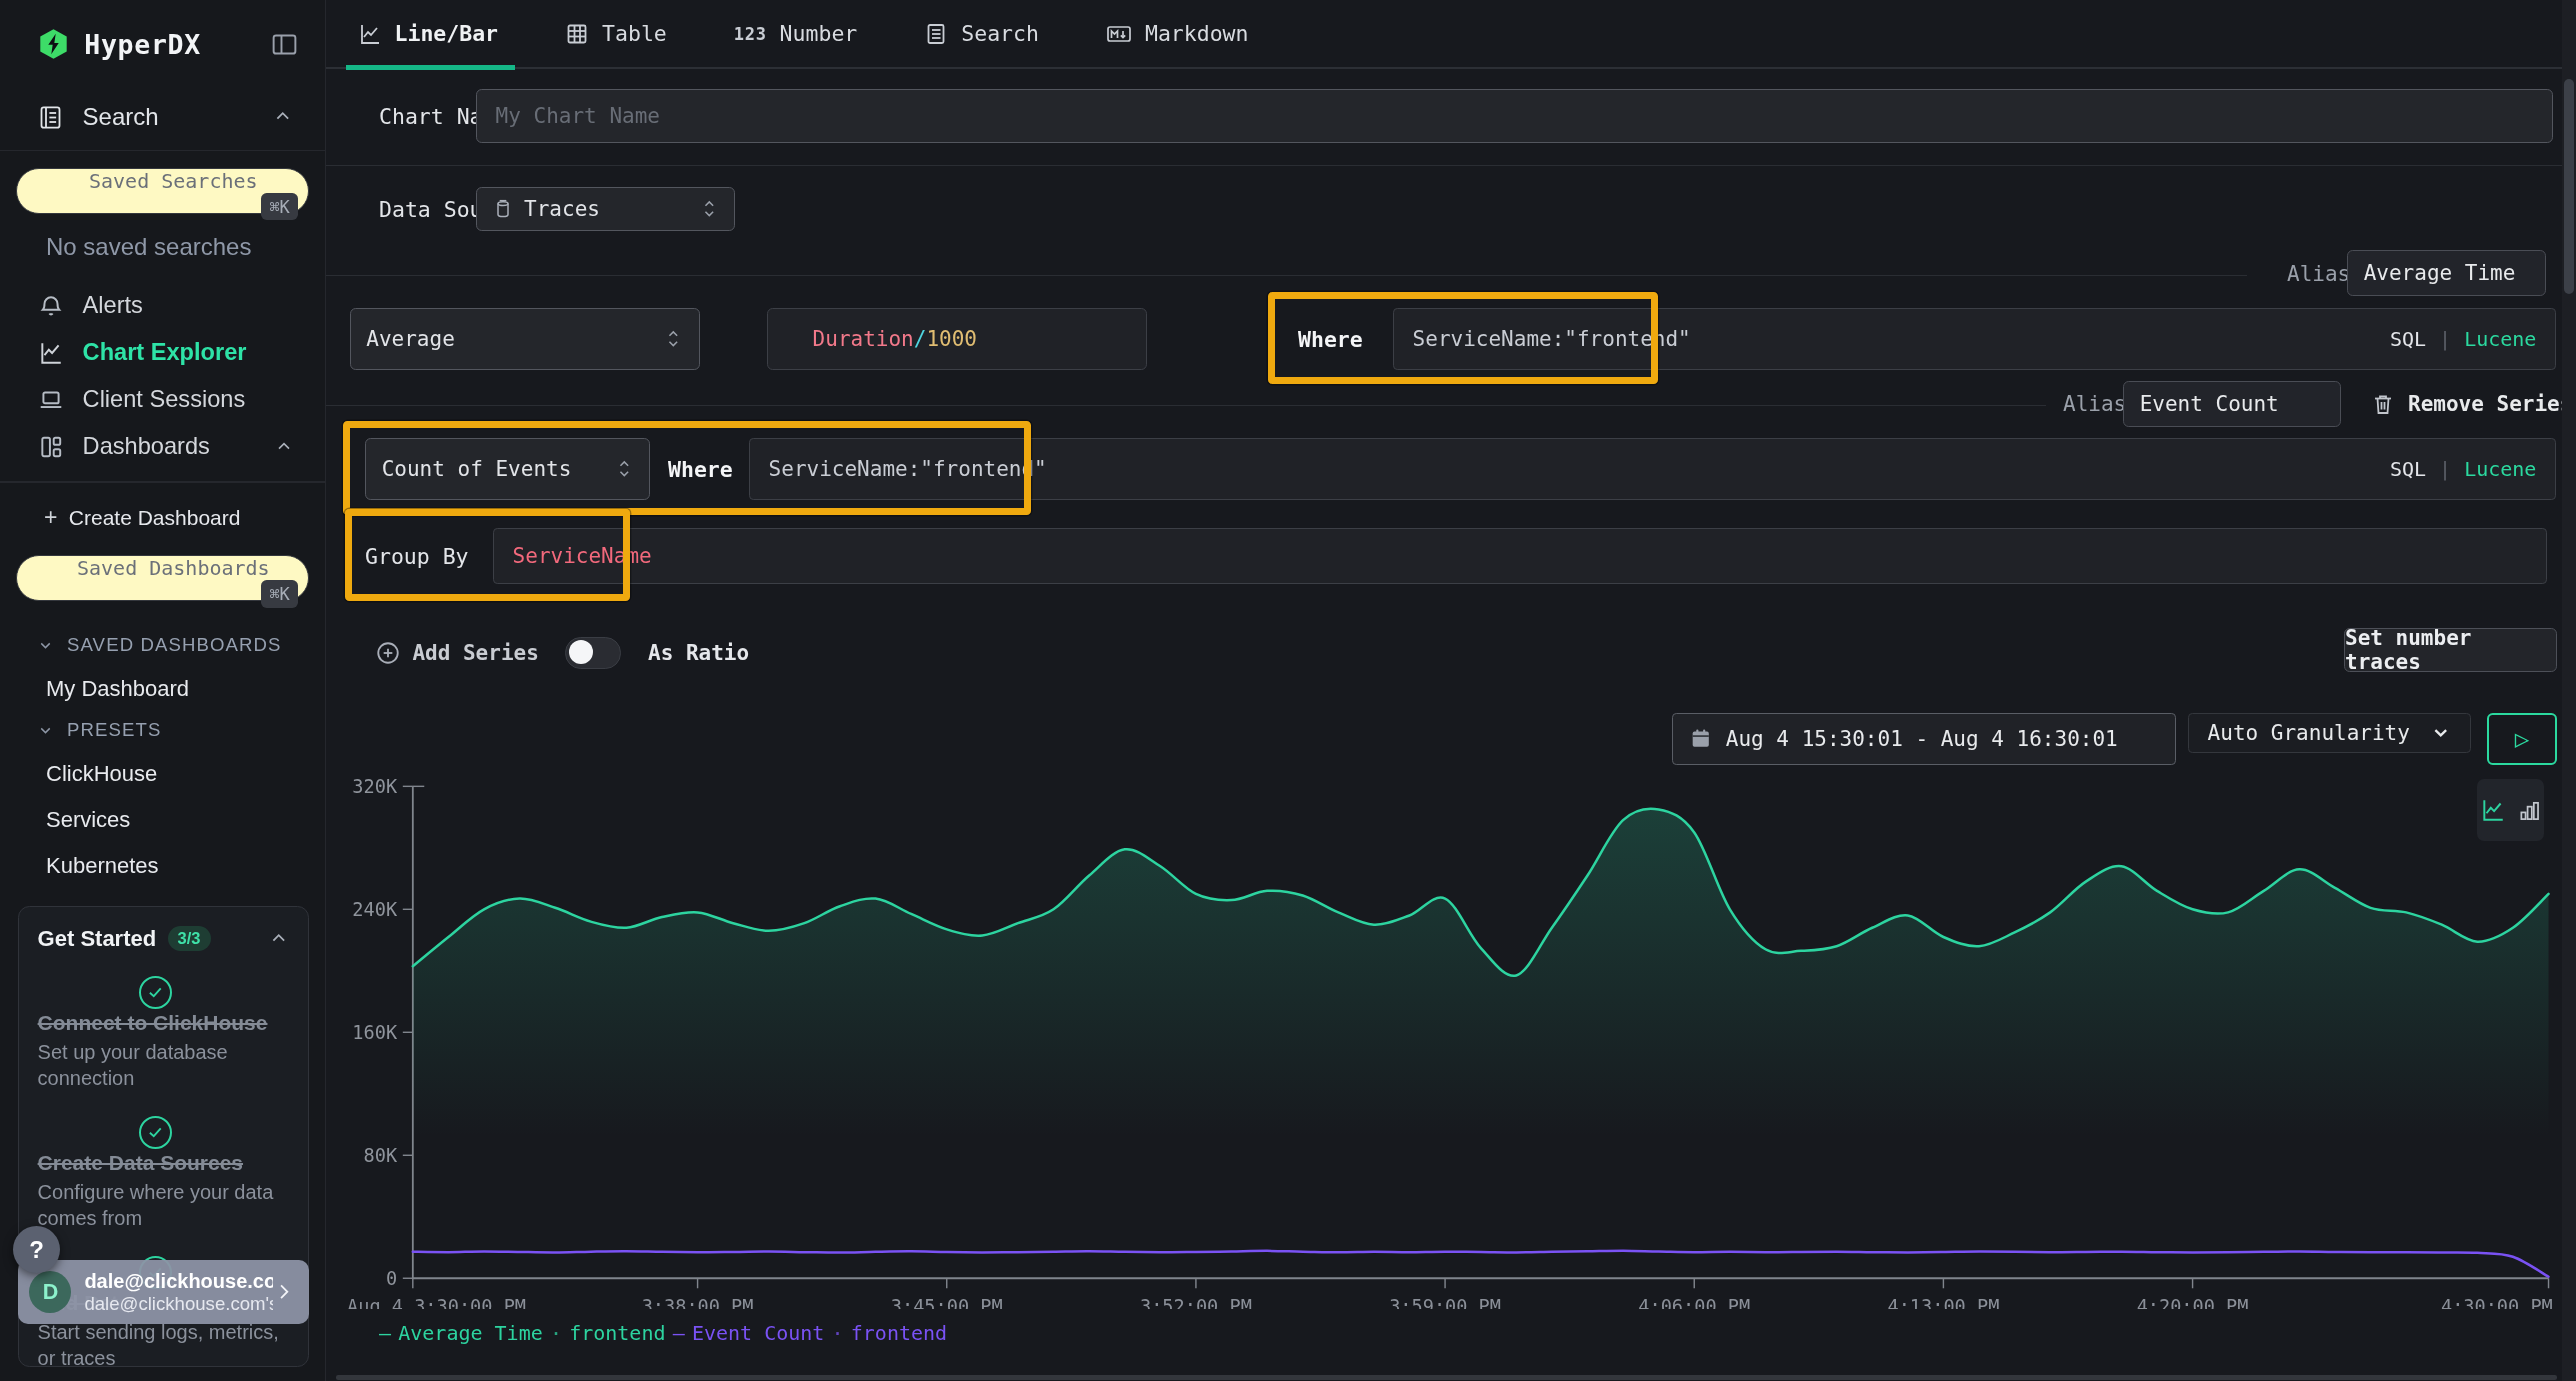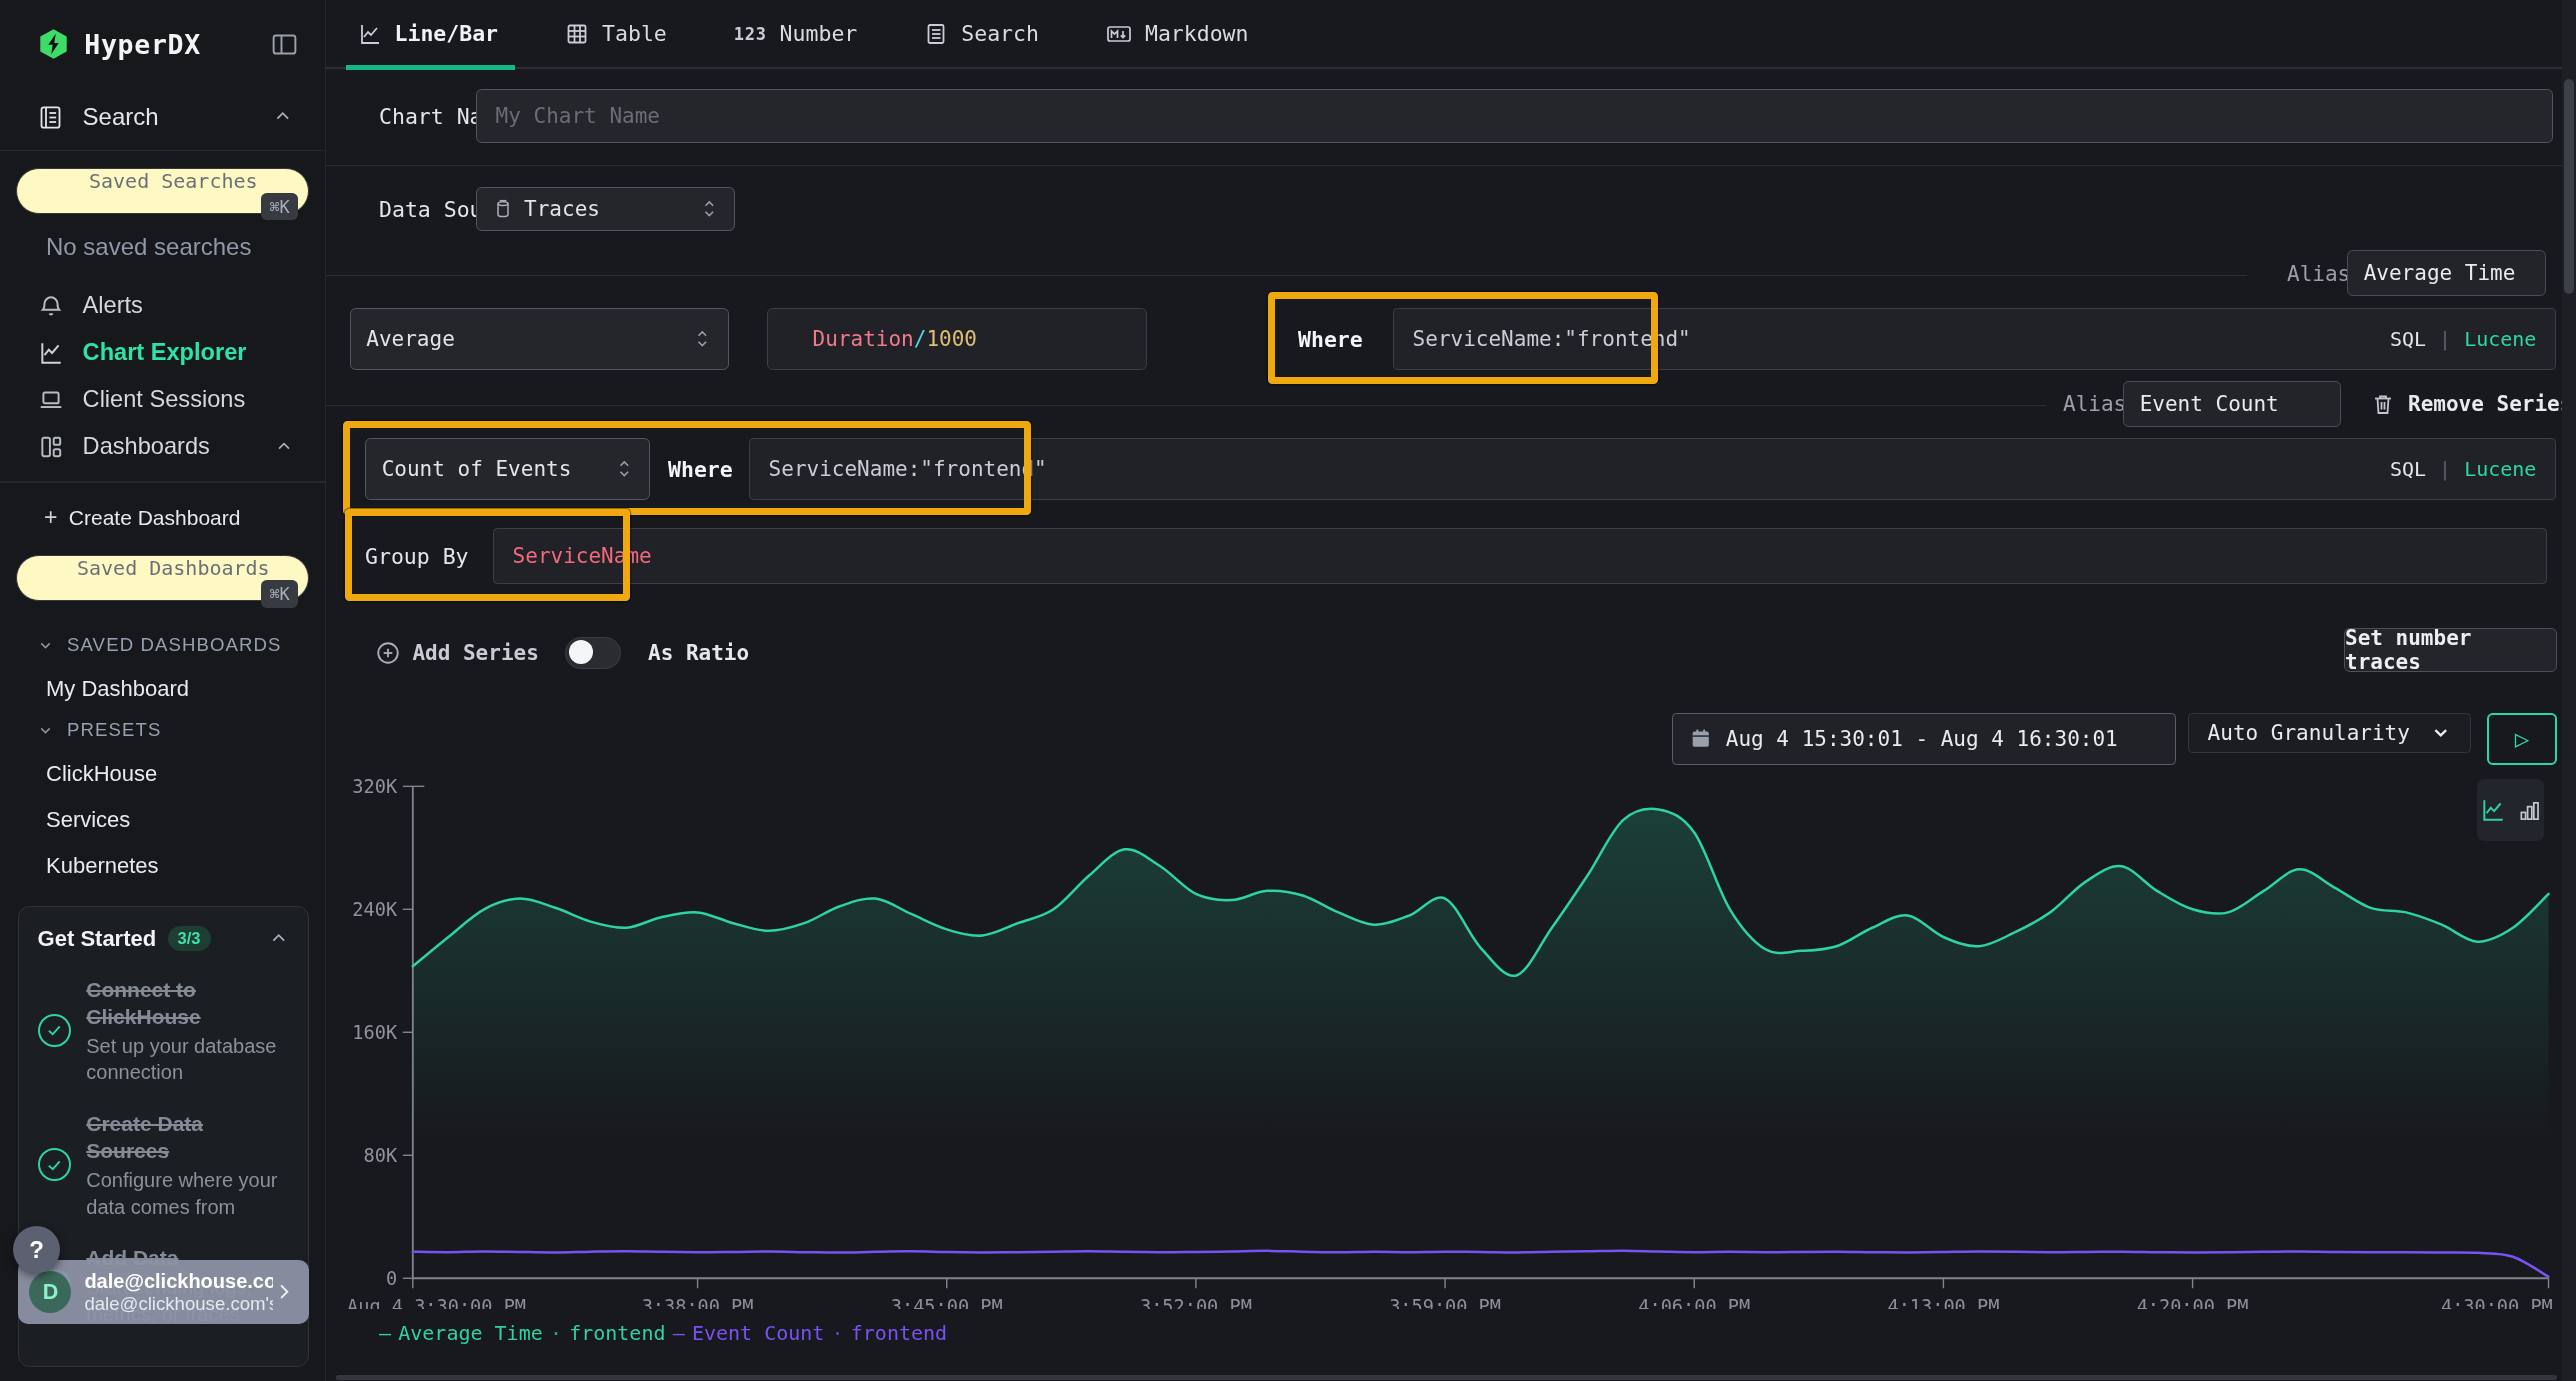--- a/index.html
+++ b/index.html
@@ -34,21 +34,21 @@
   .sub-item { margin:20px 0 0 46px; font-size:22px; color:#e8eaee; cursor:pointer; }
   .team { display:flex; align-items:center; margin:44px 0 0 31.5px; font-size:24px; color:#e2e5e9; }
   .team .ic { color:#b6bcc5; display:flex; }
   .team .tlbl { margin-left:17px; }
 
   .gs-card { position:absolute; left:18px; top:906px; width:291px; height:461px; border:1.4px solid #30333a; border-radius:11.4px; background:#1b1e23; padding:18.6px 18.6px 14.3px 18.6px; }
   .gs-head { display:flex; align-items:center; }
   .gs-title { font-size:22px; font-weight:700; color:#f1f3f5; }
   .gs-badge { margin-left:11.4px; background:#1e3d33; color:#3fe0a8; font-size:16.5px; font-weight:700; padding:2.9px 10px; border-radius:715px; }
   .gs-head .chev { margin-left:auto; color:#aab0ba; display:flex; }
-  .gs-task { display:flex; margin-top:24px; }
+  .gs-task { display:flex; margin-top:24px;flex-direction:column; }
   .gs-check { width:33px; height:33px; border:2.1px solid #2dd4a0; border-radius:50%; color:#2dd4a0; display:flex; align-items:center; justify-content:center; flex:none; align-self:center; margin-right:15.7px; }
   .gs-tt { font-size:21px; font-weight:700; color:#848b96; text-decoration:line-through; line-height:1.3; }
   .gs-td { font-size:20px; color:#8b919c; line-height:1.32; margin-top:2.9px; }
   .gs-frag { position:absolute; left:44px; top:1325px; font-size:21.5px; font-weight:700; color:#1e6e52; }
 
   .help-fab { position:absolute; left:13px; top:1226px; width:47px; height:47px; border-radius:50%; background:#5b6170; color:#fff; font-size:24px; font-weight:700; display:flex; align-items:center; justify-content:center; box-shadow:0 2.9px 10px rgba(0,0,0,.5); z-index:4; }
   .user-chip { position:absolute; left:18px; top:1260px; width:291px; height:64px; background:rgba(141,148,166,.94); border-radius:10px; display:flex; align-items:center; padding:0 14.3px 0 11.4px; z-index:3; }
   .avatar { width:42px; height:42px; border-radius:50%; background:#3c685c; color:#8df2cc; font-size:21.5px; font-weight:700; display:flex; align-items:center; justify-content:center; flex:none; }
   .uc-col { margin-left:13px; overflow:hidden; }
   .uc-name { font-size:20px; font-weight:700; color:#ffffff; white-space:nowrap; }
@@ -381,21 +381,21 @@
         </span>
     </div>
 
     <div class="hdiv" style="left:0; top:275px; width:1921px;"></div>
 
     <div class="alias-lbl" style="left:1961px; top:252px; height:44px;">Alias</div>
     <div class="tinput" style="left:2021px; top:250px; width:199px; height:46px; padding:0 15.7px; border-color:#4a4d55; background:#22242a;">
       <span>Average Time</span>
     </div>
 
-    <div class="selectbox" style="left:23.6px; top:308px; width:379px; height:62px;">
+    <div class="selectbox" style="left:23.6px; top:308px; width:350px; height:62px;">
       <span>Average</span>
       <span class="updown">
           <svg width="18.6" height="21.5" viewBox="0 0 24 28" fill="none" stroke="currentColor" stroke-width="2">
             <polyline points="7,10 12,5 17,10"></polyline>
             <polyline points="7,18 12,23 17,18"></polyline>
           </svg>
         </span>
     </div>
     <div class="tinput" style="left:441px; top:308px; width:380px; height:62px; background:#202227; border-color:#3c3f46;">
       <span class="tok-duration">Duration</span>

